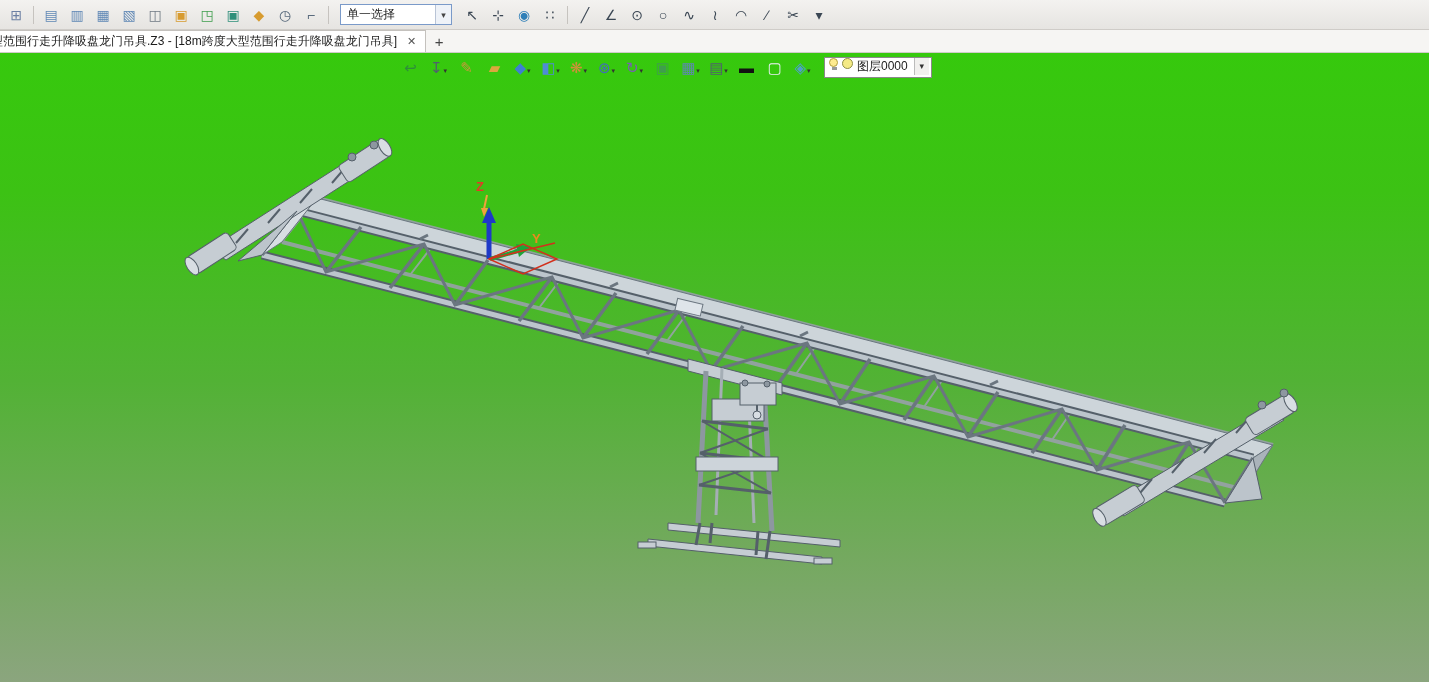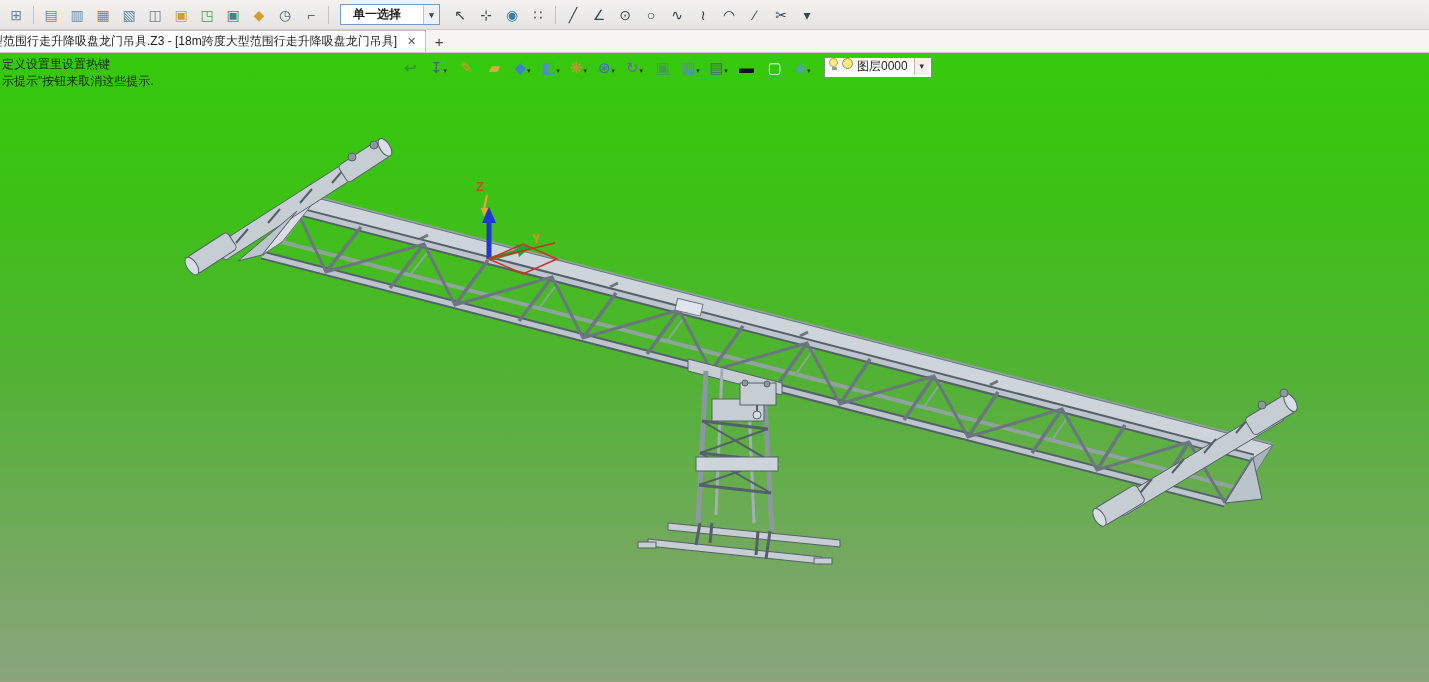--- a/index.html
+++ b/index.html
@@ -15,22 +15,22 @@
   .tool-icon {
     width:24px; height:22px; display:inline-flex; align-items:center; justify-content:center;
     border-radius:3px; cursor:default; flex:0 0 auto;
   }
   .tool-icon .glyph { font-size:14px; line-height:1; }
   .tool-icon.sep { width:1px; height:18px; background:#c6c3bf; border-radius:0; margin:0 3px; }
   .has-caret::after { content:"▾"; font-size:7px; color:#333; margin-left:1px; align-self:flex-end; padding-bottom:3px; }
 
   .combo {
     display:inline-flex; align-items:center; justify-content:space-between;
-    width:100px; height:21px; margin:0 6px; background:#fff; border:1px solid #7a9ac9;
-    font-size:12px; color:#222; padding-left:12px;font-weight:bold;
+    width:112px; height:21px; margin:0 6px; background:#fff; border:1px solid #7a9ac9;
+    font-size:12px; color:#222; padding-left:6px;
   }
   .combo .caret { width:16px; height:100%; display:flex; align-items:center; justify-content:center;
     font-size:9px; color:#444; border-left:1px solid #b9c4d6; background:#eef2f8; }
 
   
   .tabbar { height:23px; flex:0 0 23px; background:#f6f5f3; border-bottom:1px solid #cfccc8;
     display:flex; align-items:flex-end; overflow:hidden; }
   .tab {
     margin-left:-30px; height:22px; background:#fff; border:1px solid #c4c1bd; border-bottom:none;
     display:flex; align-items:center; gap:9px; padding:0 8px; font-size:12px; color:#1c1c1c; white-space:nowrap;
@@ -167,24 +167,20 @@
   <div class="tabbar">
     <div class="tab">
       <span class="tab-label">大型范围行走升降吸盘龙门吊具.Z3 - [18m跨度大型范围行走升降吸盘龙门吊具]</span>
       <span class="tab-close">✕</span>
     </div>
     <div class="newtab">+</div>
   </div>
 
   <div class="viewport">
 
-    <div class="hints">
-      <div>定义设置里设置热键</div>
-      <div>示提示"按钮来取消这些提示.</div>
-    </div>
 
     <div class="float-toolbar">
       <span style="display:flex;align-items:center;gap:3px">
 
       <span class="tool-icon" style="color: rgb(46, 143, 58);">
             <span class="glyph">↩</span>
           </span>
           <span class="tool-icon has-caret" style="color: rgb(80, 96, 110);">
             <span class="glyph">↧</span>
           </span>

